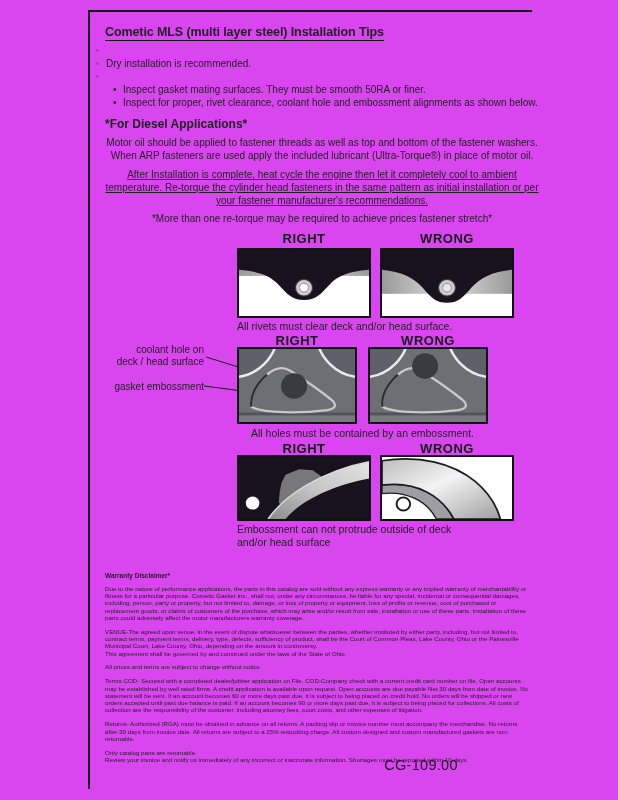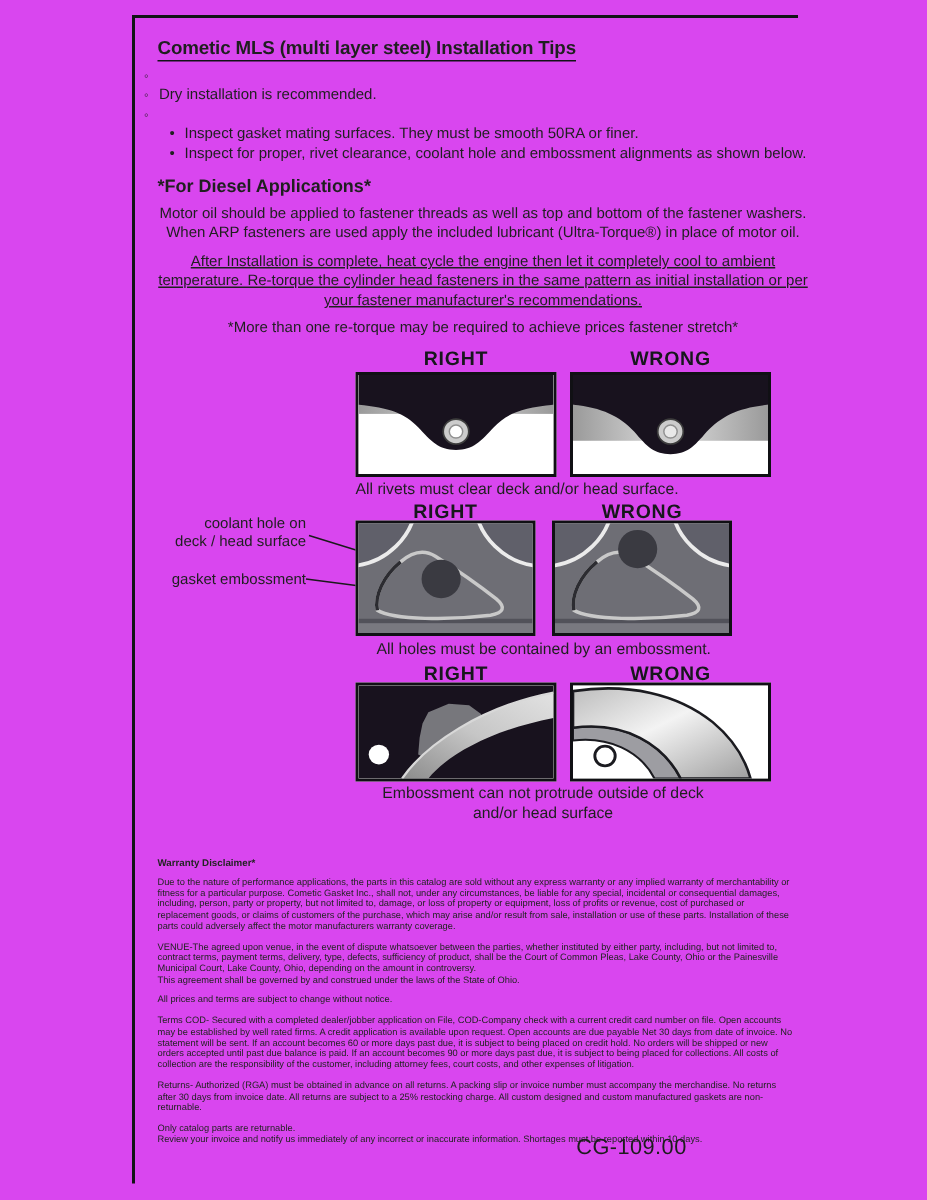--- a/index.html
+++ b/index.html
@@ -41,21 +41,21 @@
   #row2 .caption{left:237px;top:94px;width:251px;text-align:center;}
   .ann{position:absolute;font-size:10px;line-height:11.5px;text-align:right;white-space:pre-line;color:#1f1f1f;}
   .ann-coolant{left:96px;top:11px;width:108px;}
   .ann-emboss{left:88px;top:48px;width:116px;}
   .leader-svg{position:absolute;left:0;top:0;width:618px;height:112px;}
 
   #row3{top:441px;height:108px;}
   #row3 .lbl-right{left:237px;width:134px;} #row3 .lbl-wrong{left:380px;width:134px;}
   #row3 .pnl-right{left:237px;top:14px;width:134px;height:66px;}
   #row3 .pnl-wrong{left:380px;top:14px;width:134px;height:66px;}
-  #row3 .caption{left:237px;top:82px;width:250px;text-align:center;}
+  #row3 .caption{left:237px;top:82px;width:250px;}
 
   .warranty{position:absolute;left:105px;top:572px;width:424px;font-size:6.2px;line-height:7.3px;color:#232323;}
   .warranty h3{margin:0 0 5.5px 0;font-size:6.5px;}
   .warranty p{margin:0 0 6.5px 0;}
   .blk{display:block;}
 
   .pagenum{position:absolute;left:356px;top:757px;width:130px;text-align:center;
            font-size:14.5px;letter-spacing:0.3px;color:#1c1c1c;}
 </style>
 </head>

